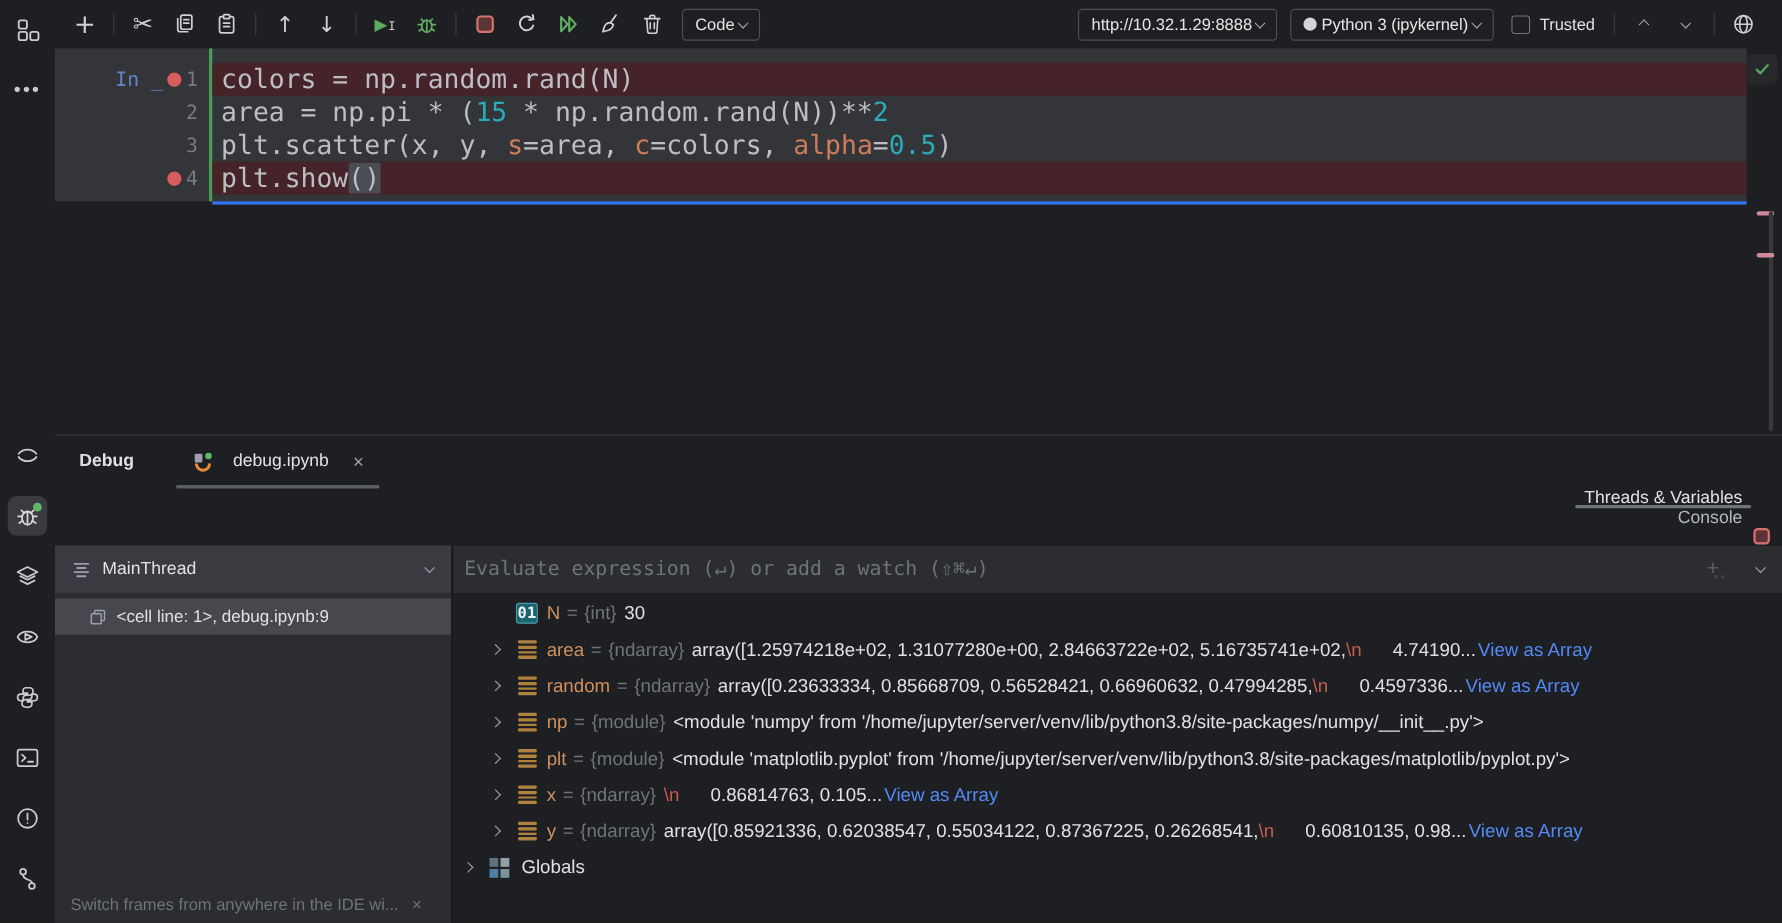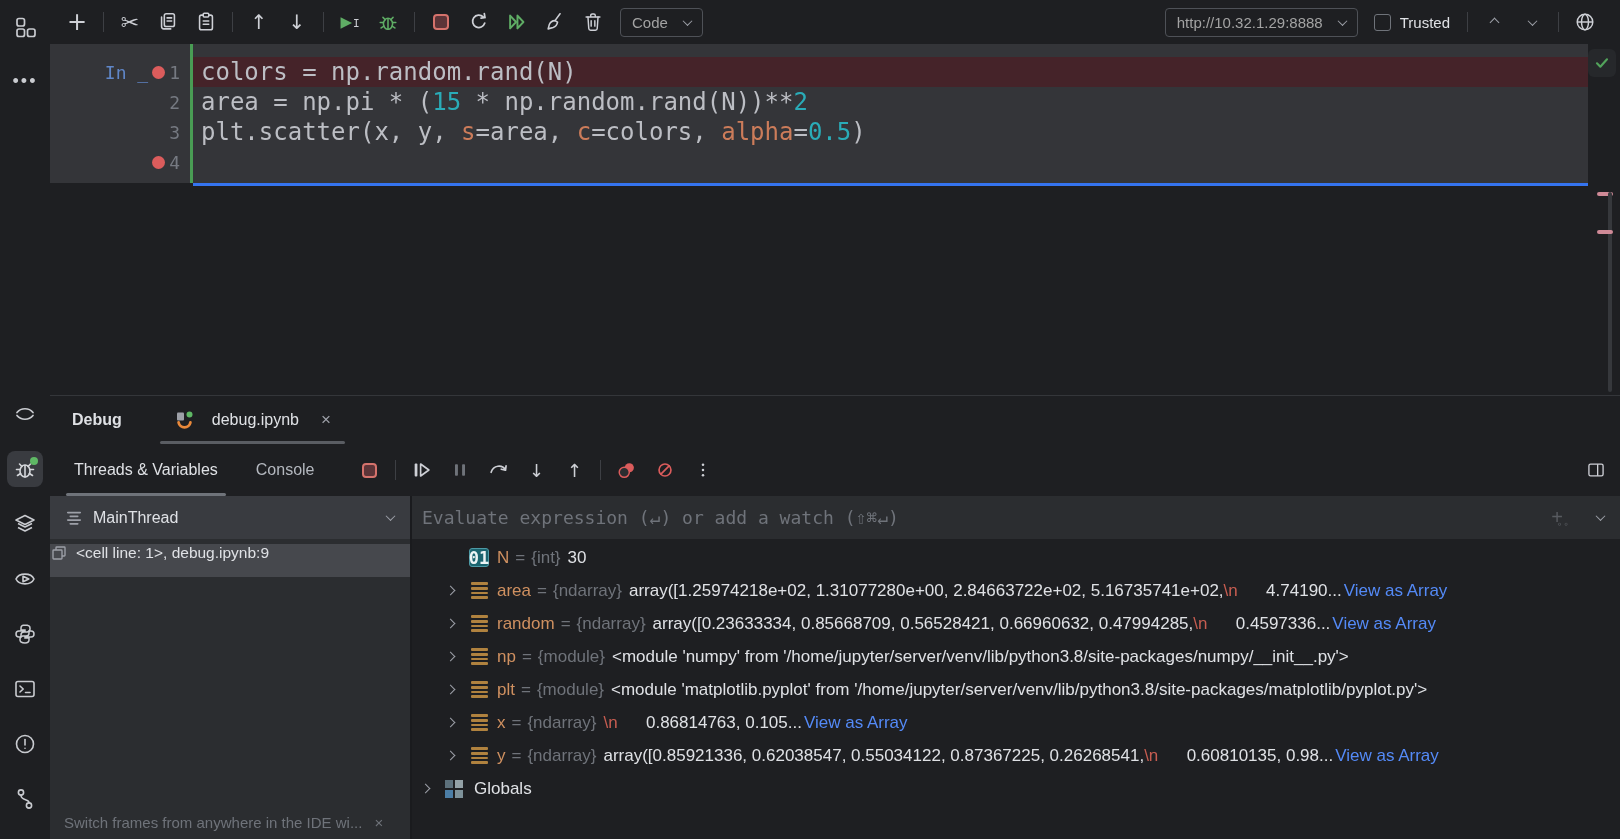--- a/index.html
+++ b/index.html
@@ -8,21 +8,21 @@
   .app { position:relative; width:1620px; height:839px; background:#1e1f22; overflow:hidden; color:#dfe1e5; }
 
   
   .topbar { position:absolute; left:50px; top:0; width:1570px; height:44px; display:flex; align-items:center; background:#1e1f22; }
   .icon-btn { width:26px; height:26px; margin:0 6px; display:flex; align-items:center; justify-content:center; color:#ced0d6; cursor:default; }
   .glyph { font-family:"DejaVu Sans", sans-serif; }
   .tsep { width:1px; height:20px; background:#3d3f44; margin:0 7px; }
   .green { color:#5fad65; }
   .stop-sq { width:16px; height:16px; background:#5c3438; border:2px solid #d5726c; border-radius:4px; }
   .stop-sq.small { width:15px; height:15px; }
-  .dd-box { display:flex; align-items:center; gap:16px; border:1px solid #4e5157; border-radius:4px; padding:5px 11px; margin:0 6px; font-size:15px; color:#a3a3a3; }
+  .dd-box { display:flex; align-items:center; gap:4px; border:1px solid #4e5157; border-radius:4px; padding:5px 11px; margin:0 6px; font-size:15px; color:#e5e5e5; }
   .chevron { display:inline-block; width:7px; height:7px; border-right:1.7px solid #9da0a8; border-bottom:1.7px solid #9da0a8; }
   .chevron.down { transform:rotate(45deg) translate(-1px,-1px); }
   .chevron.up { transform:rotate(-135deg); }
   .kernel-dot { width:12px; height:12px; border-radius:50%; background:#d2d4d8; }
   .checkbox { width:17px; height:17px; border:1.6px solid #6f737a; border-radius:3px; }
   .trusted { display:flex; align-items:center; gap:9px; margin:0 10px; font-size:15px; }
   .runcell { display:flex; align-items:flex-end; }
   .runcell .tri { font-size:15px; line-height:15px; }
   .runcell .cursor-i { font-size:11px; color:#ced0d6; font-family:"DejaVu Sans Mono",monospace; margin-left:1px; }
 
@@ -57,48 +57,48 @@
   .scroll-track { position:absolute; left:20px; top:148px; width:4px; height:200px; background:#36383c; border-radius:2px; }
 
   
   .debugpanel { position:absolute; left:50px; top:395px; width:1570px; height:508px; background:#1e1f22; border-top:1px solid #34363a; }
   .dbg-header { height:48px; display:flex; align-items:center; padding-left:22px; }
   .dbg-title { font-size:16px; font-weight:bold; color:#dfe1e5; }
   .session-tab { position:relative; height:100%; display:flex; align-items:center; gap:18px; margin-left:38px; padding:0 14px; font-size:16px; }
   .session-tab::after { content:""; position:absolute; left:0; right:0; bottom:0; height:3px; border-radius:2px; background:#5a5d63; }
   .tab-close { color:#9da0a8; font-size:17px; margin-left:4px; }
 
-  .dbg-toolbar { height:52px; display:flex; align-items:center; padding-left:22px; }
+  .dbg-toolbar { height:52px; display:flex; align-items:flex-end; padding-left:22px;flex-direction:column; }
   .dbg-tab { position:relative; height:100%; display:flex; align-items:center; padding:0 2px; margin-right:34px; font-size:16px; color:#b4b8bf; }
   .dbg-tab.selected { color:#dfe1e5; }
   .dbg-tab.selected::after { content:""; position:absolute; left:-6px; right:-6px; bottom:0; height:3px; border-radius:2px; background:#6f737a; }
   .dbg-icon { width:24px; height:24px; margin:0 7px; display:flex; align-items:center; justify-content:center; color:#ced0d6; }
   .dbg-icon.dim { color:#6f737a; }
   .arrow-glyph { font-size:18px; font-family:"DejaVu Sans", sans-serif; }
 
   .dbg-content { display:flex; height:343px; }
   .frames-panel { position:relative; width:362px; background:#2b2d30; border-right:2px solid #1a1b1e; flex:none; }
   .thread-row { height:43px; background:#393b40; display:flex; align-items:center; padding:0 16px 0 14px; gap:9px; font-size:16px; }
   .thread-row .chevron { margin-left:auto; }
-  .frame-row { height:33px; margin-top:5px; background:#46484d; display:flex; padding-left:0; gap:8px; font-size:15.5px; color:#dfe1e5; }
+  .frame-row { height:33px; margin-top:5px; background:#46484d; display:flex; align-items:center; padding-left:30px; gap:8px; font-size:15.5px; color:#dfe1e5; }
   .frames-hint { position:absolute; left:14px; bottom:8px; display:flex; gap:12px; align-items:center; font-size:15px; color:#6f737a; }
 
   .vars-panel { flex:1; background:#1e1f22; overflow:hidden; }
   .eval-row { height:43px; background:#2b2d30; display:flex; align-items:center; padding:0 16px 0 10px;justify-content:space-between; }
   .eval-placeholder { font-family:"DejaVu Sans Mono","DejaVu Sans", monospace; font-size:18px; color:#6f737a; }
   .eval-right { margin-left:auto; display:flex; align-items:center; gap:34px; }
   .add-watch { color:#585b60; font-size:20px; position:relative; }
   .add-watch .mini { position:absolute; right:-7px; bottom:0; font-size:9px; letter-spacing:1px; }
   .vars-list { padding-top:2px; }
   .var-row { height:33px; display:flex; align-items:center; padding-left:35px; white-space:pre; overflow:hidden; font-size:17px; }
   .var-row.globals { padding-left:10px;text-align:center; }
   .chev-box { width:22px; flex:none; display:flex; align-items:center; }
   .tchev { width:7px; height:7px; border-right:1.7px solid #9da0a8; border-bottom:1.7px solid #9da0a8; transform:rotate(-45deg); }
   .var-icon { width:20px; margin-right:8px; flex:none; display:flex; align-items:center; justify-content:center; }
-  .icon-01 { width:20px; height:19px; background:#1a646f; border:1px solid #4d9aa6; border-radius:3px; color:#ecf4f5; font-size:17px; font-weight:bold; font-family:"DejaVu Sans Mono",monospace; display:flex; align-items:center; justify-content:center; }
+  .icon-01 { width:20px; height:19px; background:#1a646f; border:1px solid #4d9aa6; border-radius:3px; color:#ecf4f5; font-size:14px; font-weight:bold; font-family:"DejaVu Sans Mono",monospace; display:flex; align-items:center; justify-content:center; }
   .icon-ndarray { display:flex; flex-direction:column; gap:2px; }
   .icon-ndarray i { display:block; width:17px; height:2.8px; background:#b0823f; border-radius:1px; }
   .icon-globals { display:grid; grid-template-columns:8px 8px; grid-template-rows:8px 8px; gap:2px; }
   .icon-globals i { display:block; }
   .v-name { color:#cf9060; }
   .v-eq { color:#6f737a; margin:0 6px; }
   .v-type { color:#6f737a; margin-right:7px; }
   .v-val { color:#dfe1e5; }
   .v-nl { color:#c75d51; }
   .v-link { color:#548af7; margin-left:2px; }
@@ -299,20 +299,25 @@
       <span>Code</span>
       <span class="chevron down"></span>
     </div>
 
     <div style="flex:1"></div>
 
     <div class="dd-box">
       <span>http://10.32.1.29:8888</span>
       <span class="chevron down"></span>
     </div>
+    <div class="dd-box">
+      <span class="kernel-dot"></span>
+      <span>Python 3 (ipykernel)</span>
+      <span class="chevron down"></span>
+    </div>
     <div class="trusted">
       <span class="checkbox"></span>
       <span>Trusted</span>
     </div>
     <div class="tsep"></div>
     <div class="icon-btn">
         <span class="chevron up"></span>
       </div>
     <div class="icon-btn">
         <span class="chevron down"></span>
@@ -351,20 +356,23 @@
       <div class="green-bar"></div>
       <div class="code-col">
         <div class="code-line bp">
           <span>colors = np.random.rand(N)</span>
         </div>
         <div class="code-line">
           <span>area = np.pi * (</span><span class="tk-num">15</span><span> * np.random.rand(N))**</span><span class="tk-num">2</span>
         </div>
         <div class="code-line">
           <span>plt.scatter(x, y, </span><span class="tk-param">s</span><span>=area, </span><span class="tk-param">c</span><span>=colors, </span><span class="tk-param">alpha</span><span>=</span><span class="tk-num">0.5</span><span>)</span>
+        </div>
+        <div class="code-line bp">
+          <span>plt.show</span><span class="tk-bracket">()</span>
         </div>
       </div>
     </div>
     <div class="blue-line"></div>
     <div class="right-stripe">
       <div class="check-box">
         <svg width="16" height="16" viewBox="0 0 24 24" fill="none" stroke="#52a35b" stroke-width="3.2" stroke-linecap="round" stroke-linejoin="round">
             <path d="M4.5 12.5 L9.5 17.5 19.5 6.5"></path>
           </svg>
       </div>

